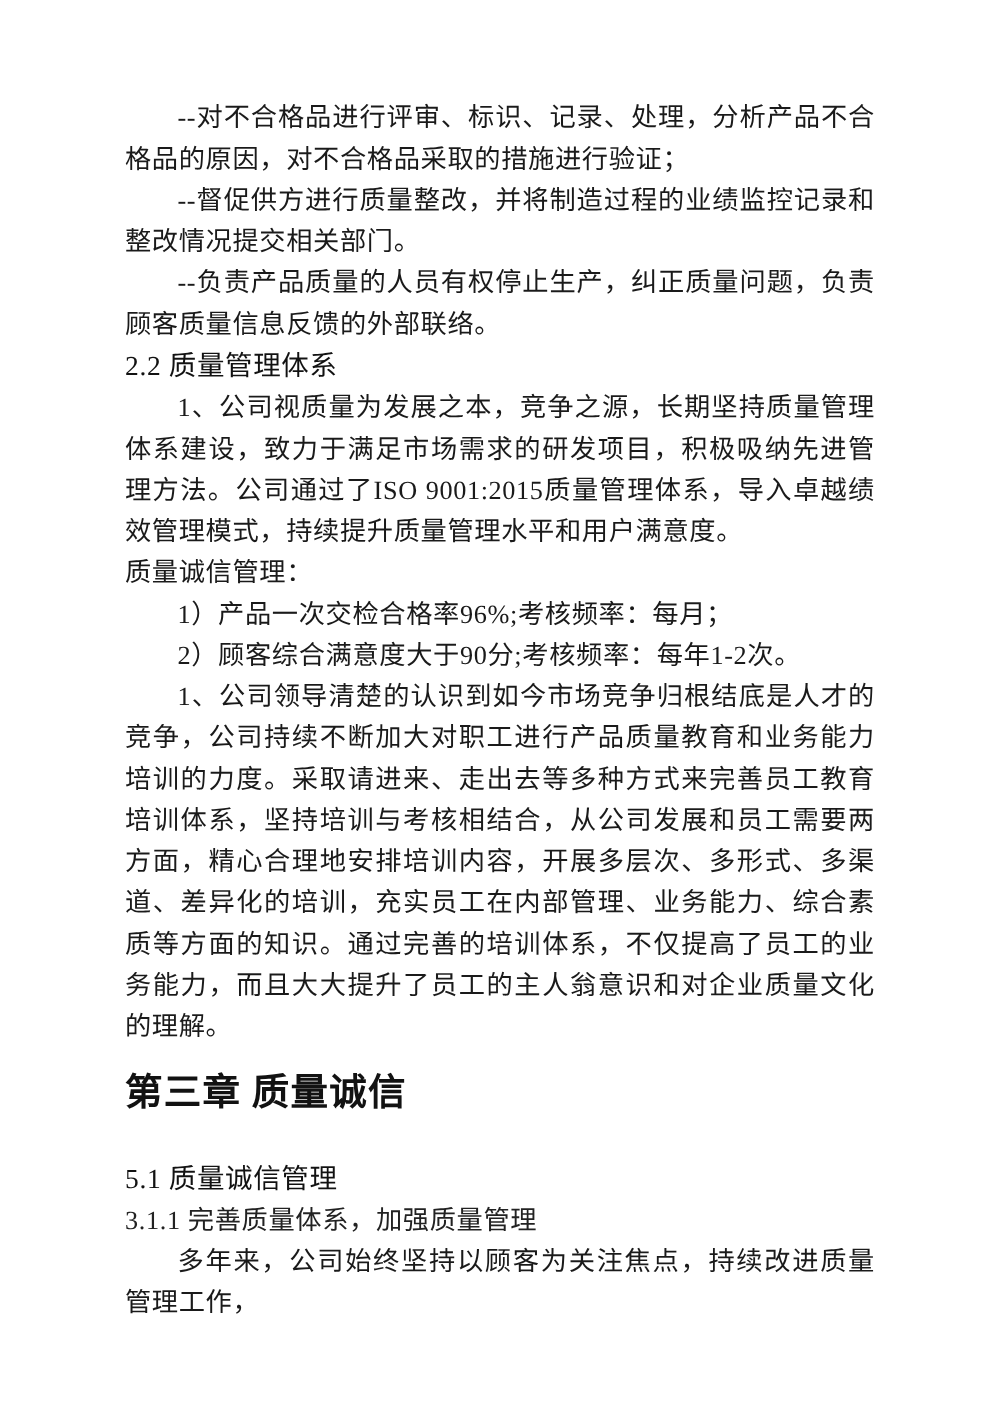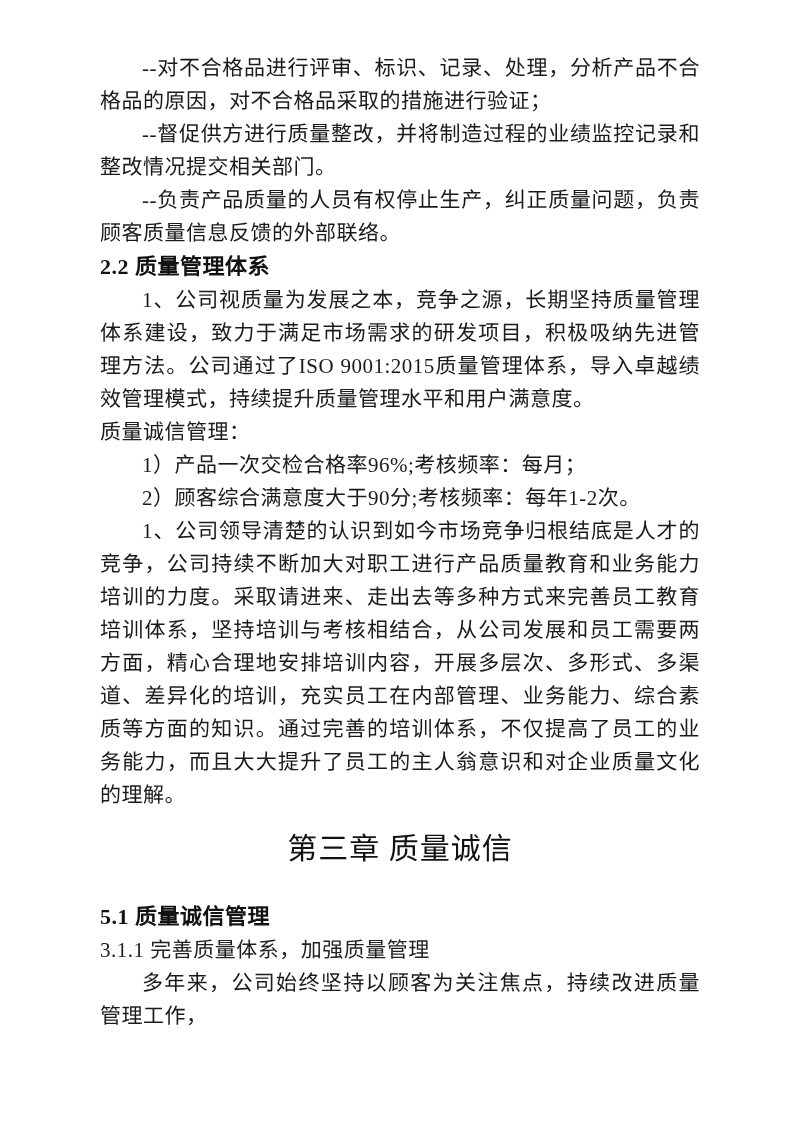--- a/index.html
+++ b/index.html
@@ -8,50 +8,49 @@
     padding: 0;
     background: #ffffff;
   }
   .page {
     position: relative;
     width: 800px;
     height: 1132px;
     margin: 0 auto;
     background: #ffffff;
     box-sizing: border-box;
-    padding: 52px 100px 0 100px;
+    padding: 78px 100px 0 100px;
     overflow: hidden;
     font-family: "Liberation Serif", "DejaVu Serif", serif;
     color: #1a1a1a;
   }
   .body-para {
     margin: 0;
     font-size: 21px;
     line-height: 33px;
     text-align: justify;
     text-justify: inter-ideograph;
     letter-spacing: 0.5px;
   }
   .indent-2em {
     text-indent: 2em;
   }
   .section-heading {
     margin: 0;
     font-size: 22px;
     line-height: 34px;
-    font-weight: bold;
+    font-weight: normal;
     color: #121212;
     letter-spacing: 0.5px;
   }
   .chapter-heading {
     margin: 14px 0 28px 0;
     font-size: 30px;
     line-height: 46px;
-    font-weight: normal;
-    text-align: center;
+    font-weight: bold;
     color: #121212;
     letter-spacing: 1px;
   }
   .sub-heading {
     margin: 0;
     font-size: 21px;
     line-height: 33px;
     font-weight: normal;
     color: #222222;
     letter-spacing: 0.5px;

